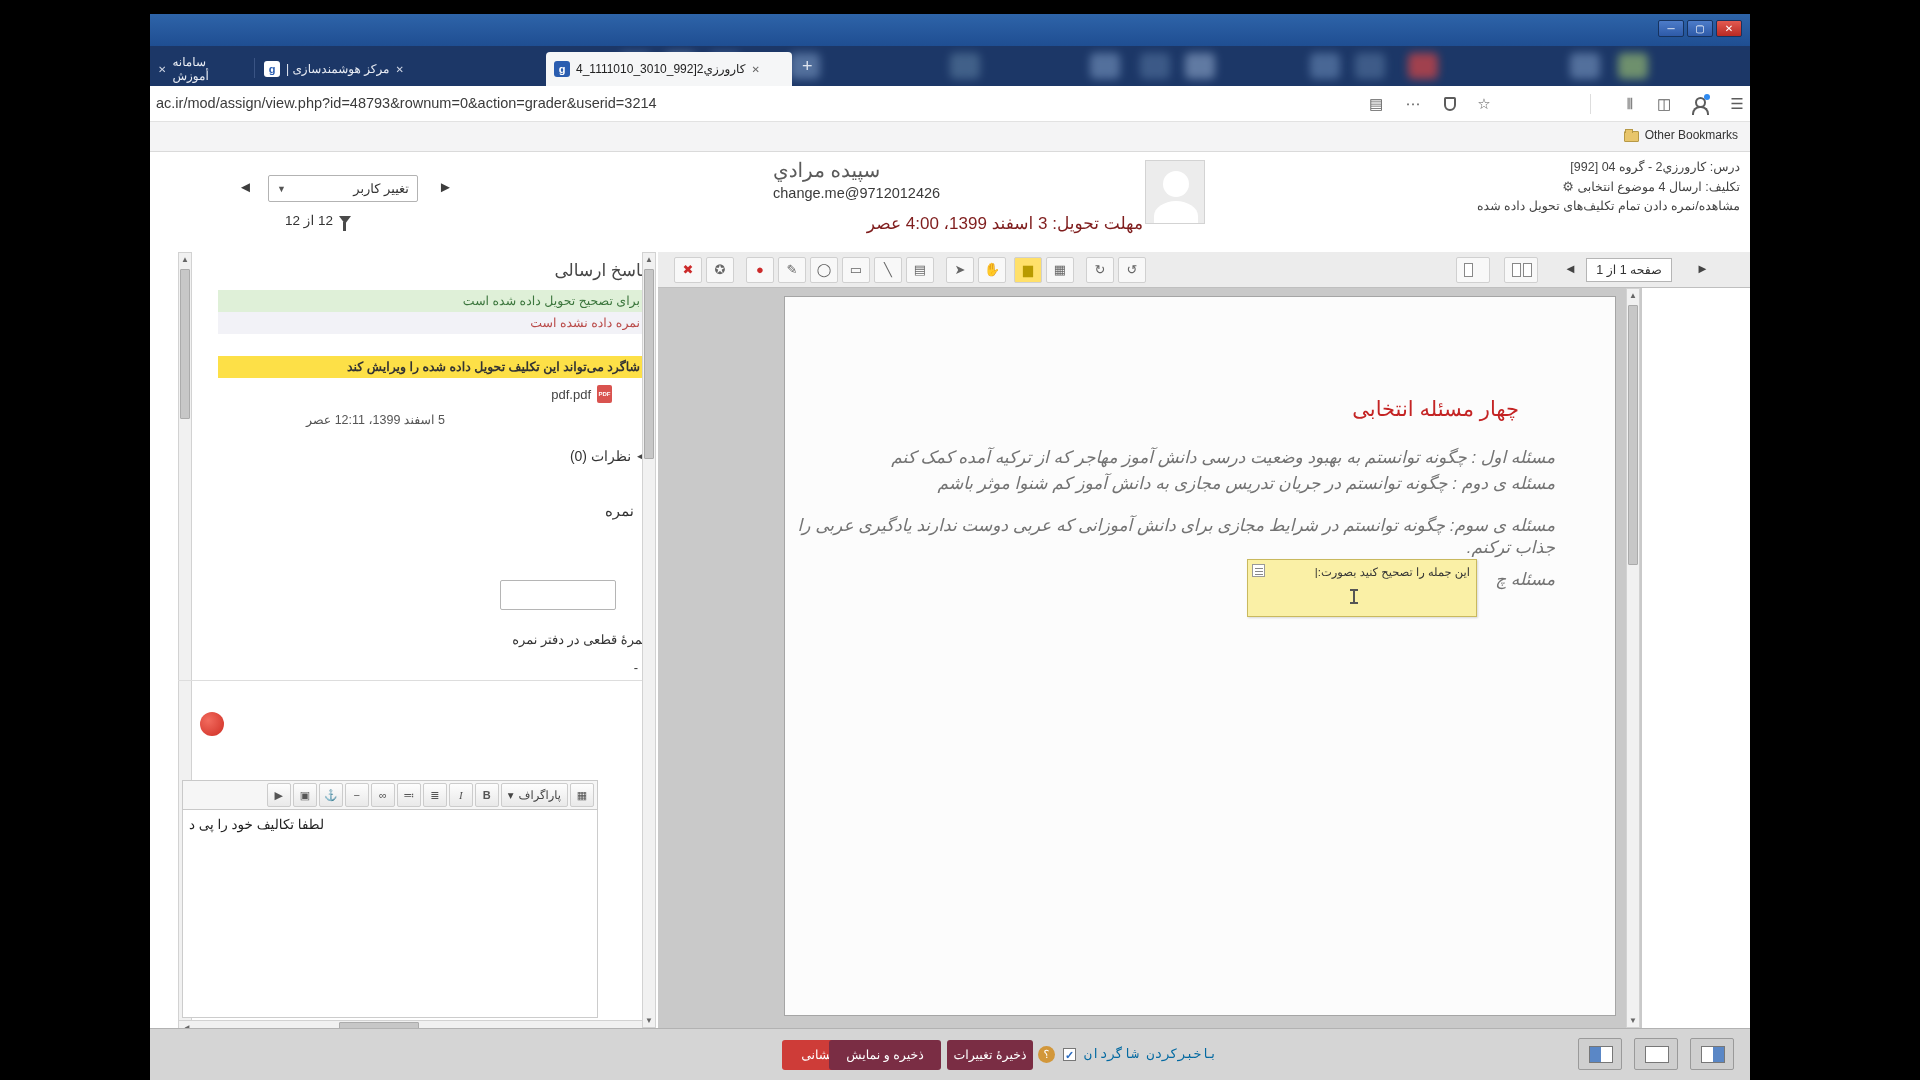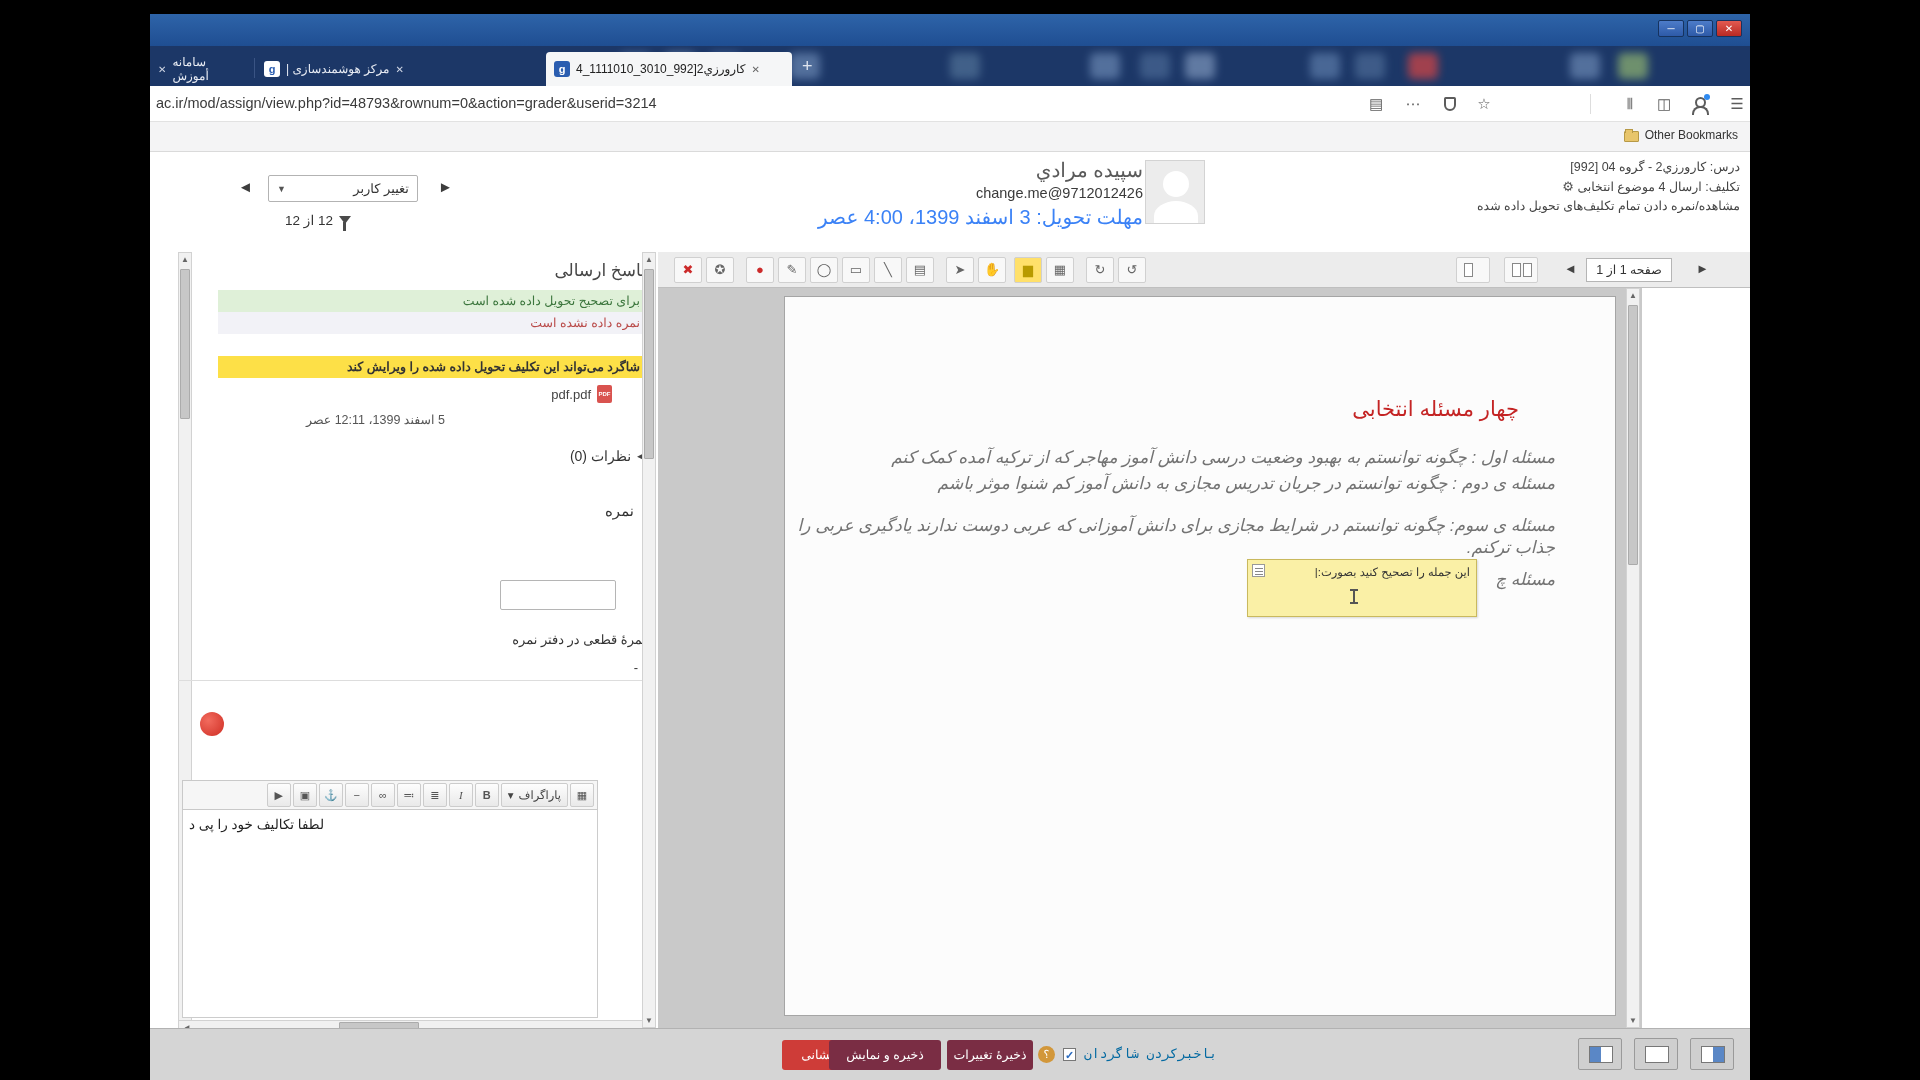--- a/index.html
+++ b/index.html
@@ -43,24 +43,24 @@
   
   .bmrow { position:absolute; left:0; top:108px; width:1600px; height:30px; background:#f4f4f5; border-bottom:1px solid #dadada; }
   .bm { position:absolute; right:12px; top:6px; display:flex; gap:6px; align-items:center; font-size:12px; color:#333; }
   .folder { position:relative; width:15px; height:11px; background:#e8c56b; border:1px solid #b79946; border-radius:1px; margin-top:2px; }
   .folder::before { content:""; position:absolute; left:0; top:-3px; width:6px; height:3px; background:#e8c56b; border:1px solid #b79946; border-bottom:none; }
 
   
   .pagehead { position:absolute; left:0; top:138px; width:1600px; height:100px; background:#fff; }
   .course-block { position:absolute; right:10px; top:6px; text-align:right; direction:rtl; font-size:12.5px; color:#444; line-height:19px; }
   .gear { color:#555; font-size:13px; }
-  .student-block { position:absolute; right:607px; top:6px; width:370px; text-align:right; }
+  .student-block { position:absolute; right:607px; top:6px; width:370px; }
   .student-name { font-size:20px; color:#5a5a5a; }
   .student-email { font-size:14.5px; color:#3a3a3a; direction:ltr; margin-top:3px; }
-  .student-due { font-size:20px; color:#3b82f6; direction:rtl; margin-top:4px; }
+  .student-due { font-size:17px; color:#7f1d1d; direction:rtl; margin-top:12px; }
   .avatar { position:absolute; left:995px; top:8px; width:60px; height:64px; background:#ececec; border:1px solid #d3d3d3; overflow:hidden; }
   .avatar::before { content:""; position:absolute; left:17px; top:10px; width:26px; height:26px; background:#fff; border-radius:50%; }
   .avatar::after { content:""; position:absolute; left:8px; top:40px; width:44px; height:30px; background:#fff; border-radius:50% 50% 0 0; }
   .nav-arrow { position:absolute; font-size:15px; color:#3d3d3d; top:26px; }
   .userselect { position:absolute; left:118px; top:23px; width:150px; height:27px; background:#fff; border:1px solid #b3b3b3; border-radius:2px; direction:rtl; display:flex; align-items:center; justify-content:space-between; padding:0 8px; font-size:13px; color:#333; }
   .caret { font-size:9px; color:#555; }
   .filterrow { position:absolute; left:108px; top:60px; width:120px; display:flex; gap:6px; align-items:center; justify-content:center; font-size:13.5px; color:#333; direction:rtl; }
   .funnel { width:0; height:0; border-left:6px solid transparent; border-right:6px solid transparent; border-top:8px solid #4a4a4a; position:relative; }
   .funnel::after { content:""; position:absolute; left:-1.5px; top:-2px; width:3px; height:9px; background:#4a4a4a; }
 

